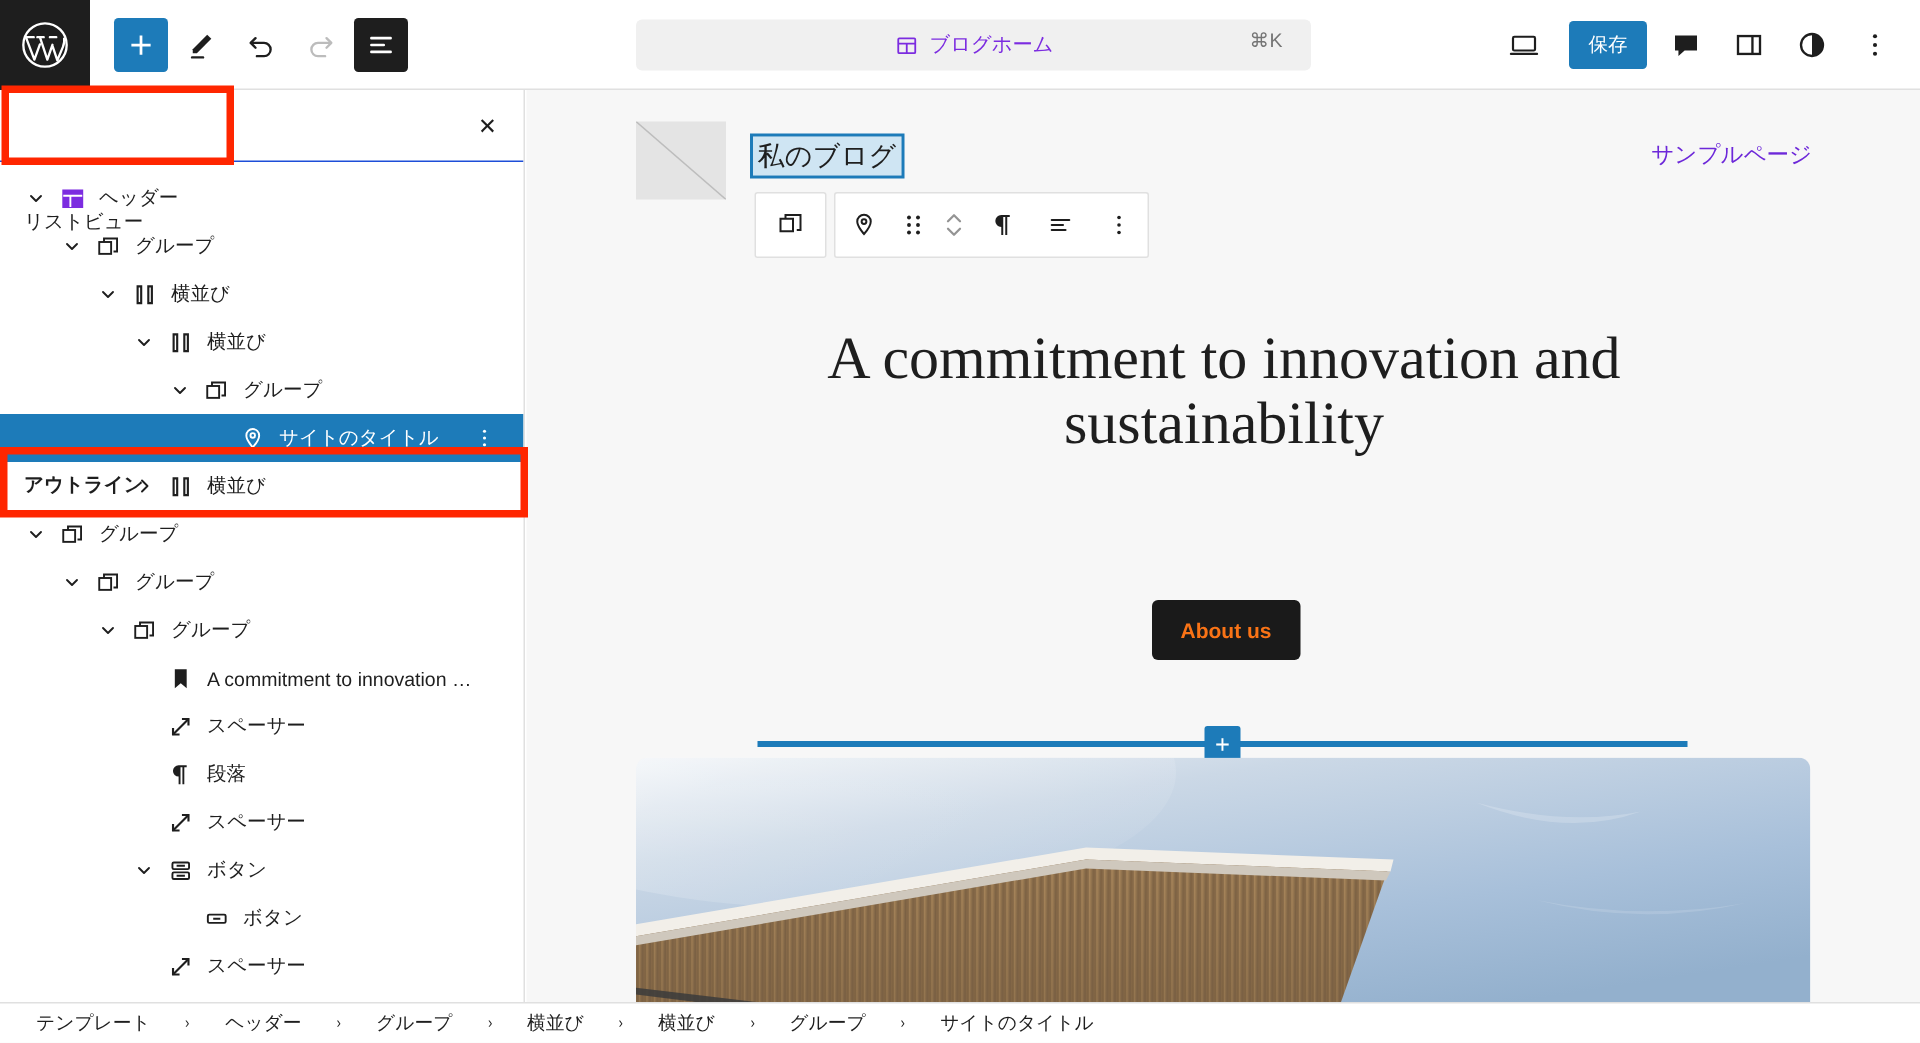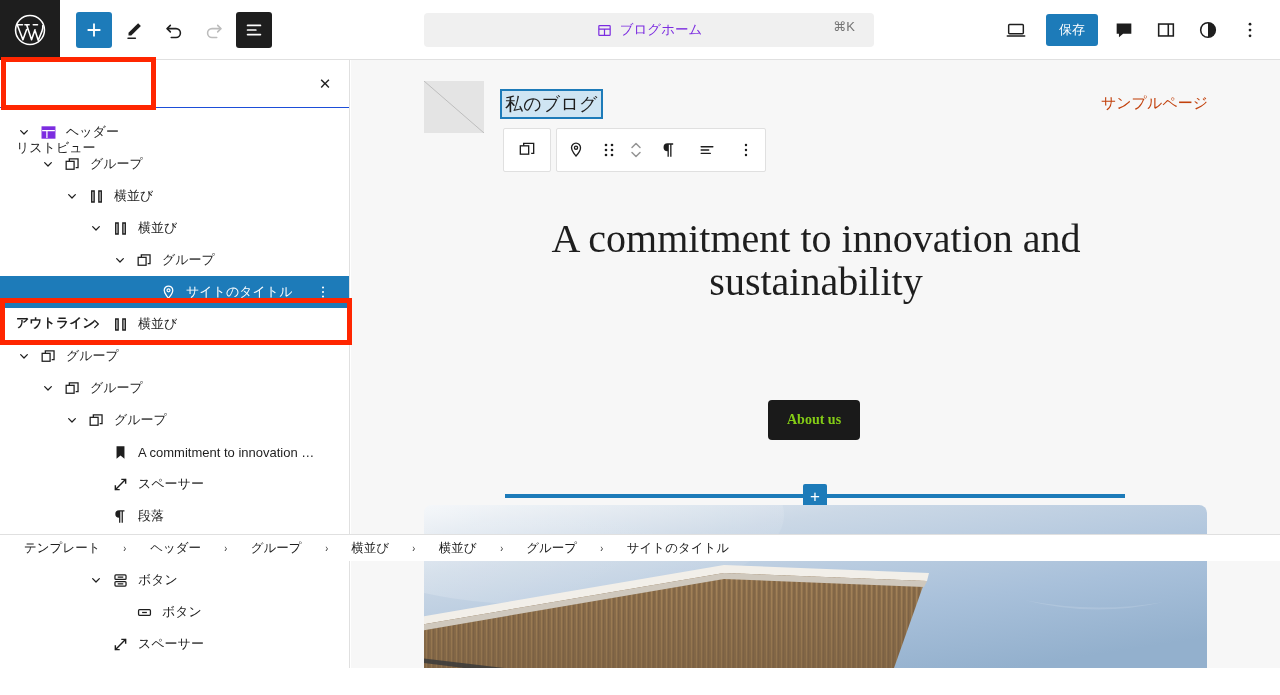--- a/index.html
+++ b/index.html
@@ -1,21 +1,21 @@
 <!DOCTYPE html>
 <html lang="ja"><head>
 <meta charset="utf-8">
 <style>
   * { box-sizing: border-box; margin: 0; padding: 0; }
   html, body {
     width: 1280px; height: 695px;
     font-family: "Liberation Sans", "DejaVu Sans", sans-serif;
     background: #fff; overflow: hidden;
   }
-  #app { position: relative; width: 1280px; height: 561px; }
+  #app { position: relative; width: 1280px; height: 695px; }
 
   
   .topbar {
     position: absolute; top: 0; left: 0; width: 1280px; height: 60px;
     background: #fff; display: flex; align-items: center;
     border-bottom: 1px solid #e0e0e0;
   }
   .wp-logo {
     width: 60px; height: 60px; background: #1e1e1e;
     display: flex; align-items: center; justify-content: center; flex: 0 0 60px;
@@ -101,21 +101,21 @@
     position: absolute; left: 73px; top: 21px; width: 60px; height: 52px;
     background: #e4e4e4;
   }
   .site-logo svg { display: block; }
   .site-title {
     position: absolute; left: 151px; top: 31px; font-size: 18px;
     color: #1e1e1e; padding: 1px 3px; outline: 2px solid #1d7bb9;
     background: #cfe5f3; letter-spacing: .2px;
   }
   .nav-link {
-    position: absolute; right: 72px; top: 34px; font-size: 15px; color: #c2410c;
+    position: absolute; right: 72px; top: 34px; font-size: 15px; color: #6d28d9;
   }
 
   .block-toolbar {
     position: absolute; left: 152px; top: 68px; height: 44px;
     display: flex; align-items: stretch; background: #fff;
     border: 1px solid #e0e0e0; border-radius: 2px;
   }
   .bt-group { display: flex; align-items: center; }
   .bt-sep { width: 1px; background: #e0e0e0; margin: 6px 0; }
   .bt-btn {
@@ -134,22 +134,22 @@
     position: absolute; left: 105px; top: 158px; width: 720px;
     text-align: center; font-family: "Liberation Serif", "DejaVu Serif", serif;
     font-size: 40px; line-height: 1.07; color: #1e1e1e; font-weight: 400;
   }
   .hero-p {
     position: absolute; left: 150px; top: 267px; width: 630px;
     text-align: center; font-size: 16.5px; line-height: 1.62; color: #1e1e1e;
   }
   .about-btn {
     position: absolute; left: 417px; top: 340px; background: #1a1a1a;
-    color: #84cc16; border: none; border-radius: 4px; padding: 12px 19px;
-    font-size: 14px; font-weight: bold; cursor: pointer; font-family: Liberation Serif, serif;
+    color: #f97316; border: none; border-radius: 4px; padding: 12px 19px;
+    font-size: 14px; font-weight: bold; cursor: pointer; font-family: Liberation Sans, sans-serif;
   }
 
   .inserter-line {
     position: absolute; left: 154px; top: 434px; width: 620px; height: 4px;
     background: #1d7bb9;
   }
   .inserter-plus {
     position: absolute; left: 452px; top: 424px; width: 24px; height: 24px;
     background: #1d7bb9; color: #fff; display: flex; align-items: center;
     justify-content: center; border-radius: 2px; cursor: pointer;

